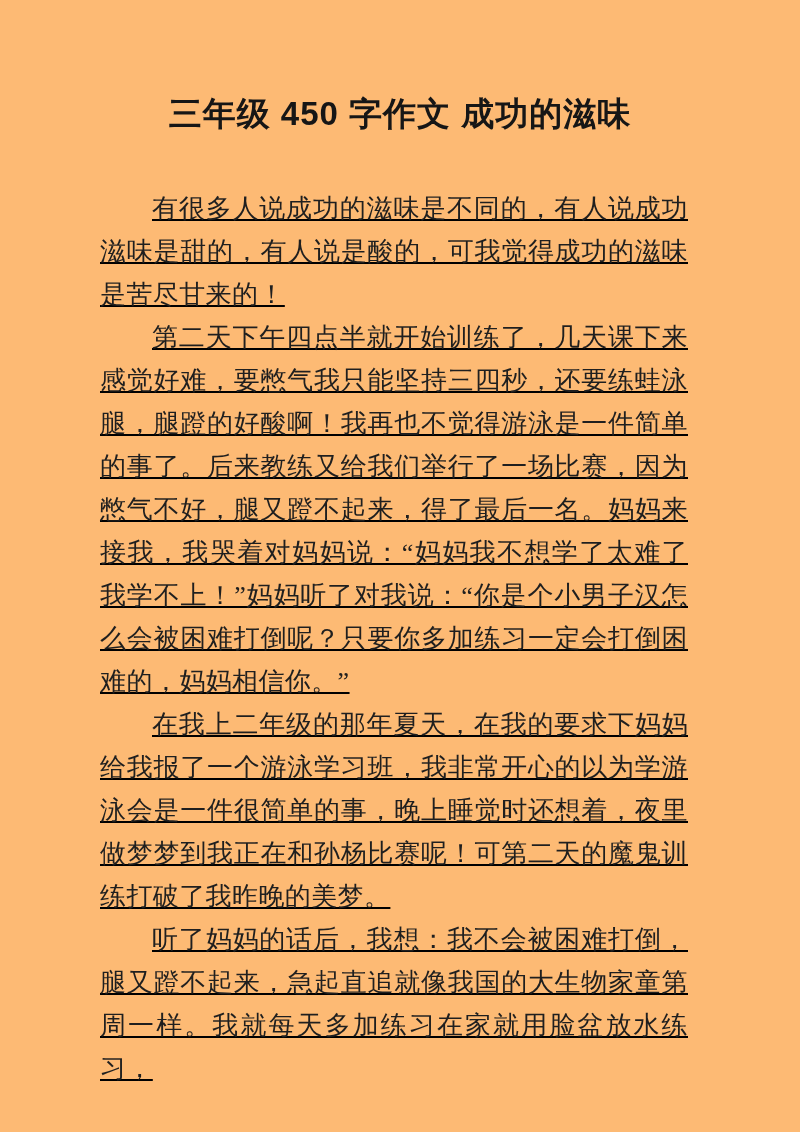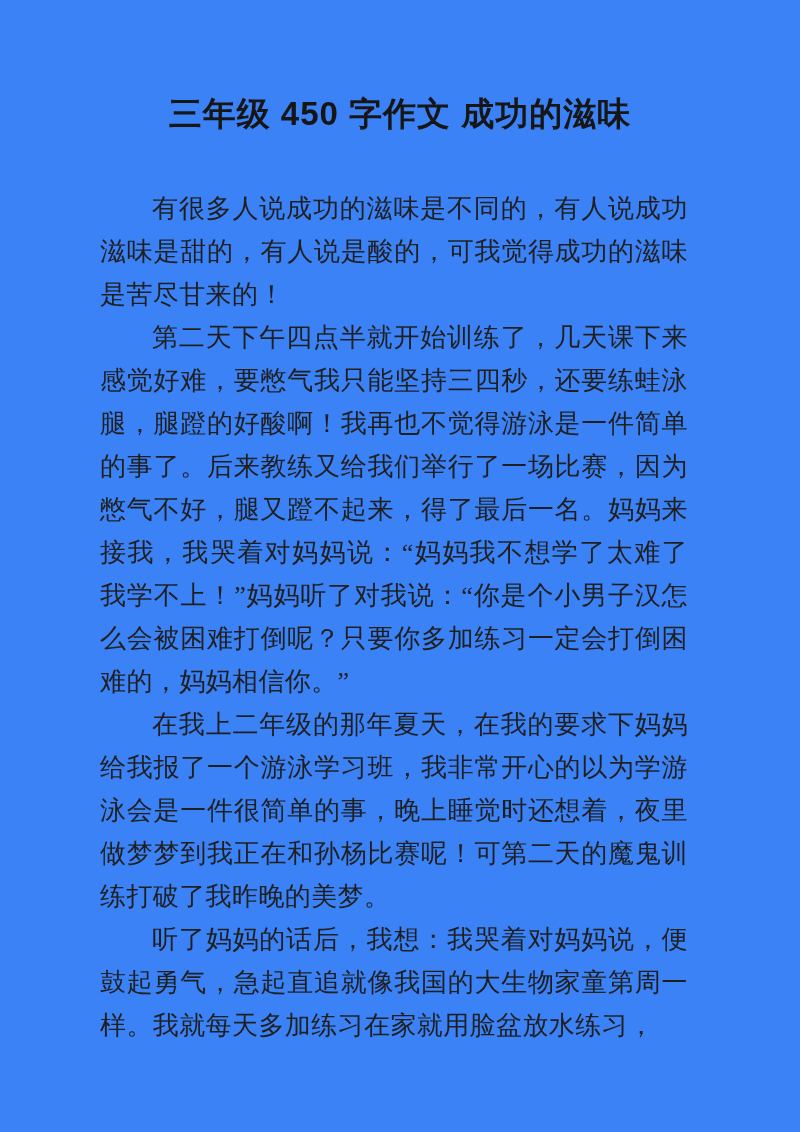--- a/index.html
+++ b/index.html
@@ -4,36 +4,37 @@
 <style>
   html, body {
     margin: 0;
     padding: 0;
     background: #ffffff;
   }
   .page {
     position: relative;
     width: 800px;
     height: 1132px;
-    background: #3b82f6;
+    background: #fdba74;
     overflow: hidden;
     font-family: "Liberation Serif", serif;
   }
   .title {
     margin: 0;
     padding-top: 92px;
     text-align: center;
     font-family: "Liberation Sans", sans-serif;
     font-weight: bold;
     font-size: 33px;
     letter-spacing: 1px;
     color: #161616;
   }
   .essay {
     margin: 50px 112px 0 100px; 
+    text-decoration: underline;
   }
   .essay p {
     margin: 0;
     padding: 0;
     font-size: 26px;
     line-height: 43px;
     letter-spacing: 0.4px;
     text-align: justify;
     text-justify: inter-ideograph;
     text-indent: 2em;
@@ -43,15 +44,15 @@
 </style>
 </head>
 <body>
 
 <div class="page">
   <h1 class="title">三年级 450 字作文 成功的滋味</h1>
   <div class="essay">
     <p>有很多人说成功的滋味是不同的，有人说成功滋味是甜的，有人说是酸的，可我觉得成功的滋味是苦尽甘来的！</p>
     <p>第二天下午四点半就开始训练了，几天课下来感觉好难，要憋气我只能坚持三四秒，还要练蛙泳腿，腿蹬的好酸啊！我再也不觉得游泳是一件简单的事了。后来教练又给我们举行了一场比赛，因为憋气不好，腿又蹬不起来，得了最后一名。妈妈来接我，我哭着对妈妈说：“妈妈我不想学了太难了我学不上！”妈妈听了对我说：“你是个小男子汉怎么会被困难打倒呢？只要你多加练习一定会打倒困难的，妈妈相信你。”</p>
     <p>在我上二年级的那年夏天，在我的要求下妈妈给我报了一个游泳学习班，我非常开心的以为学游泳会是一件很简单的事，晚上睡觉时还想着，夜里做梦梦到我正在和孙杨比赛呢！可第二天的魔鬼训练打破了我昨晚的美梦。</p>
-    <p>听了妈妈的话后，我想：我哭着对妈妈说，便鼓起勇气，急起直追就像我国的大生物家童第周一样。我就每天多加练习在家就用脸盆放水练习，</p>
+    <p>听了妈妈的话后，我想：我不会被困难打倒，腿又蹬不起来，急起直追就像我国的大生物家童第周一样。我就每天多加练习在家就用脸盆放水练习，</p>
   </div>
 </div>
 
 </body></html>

